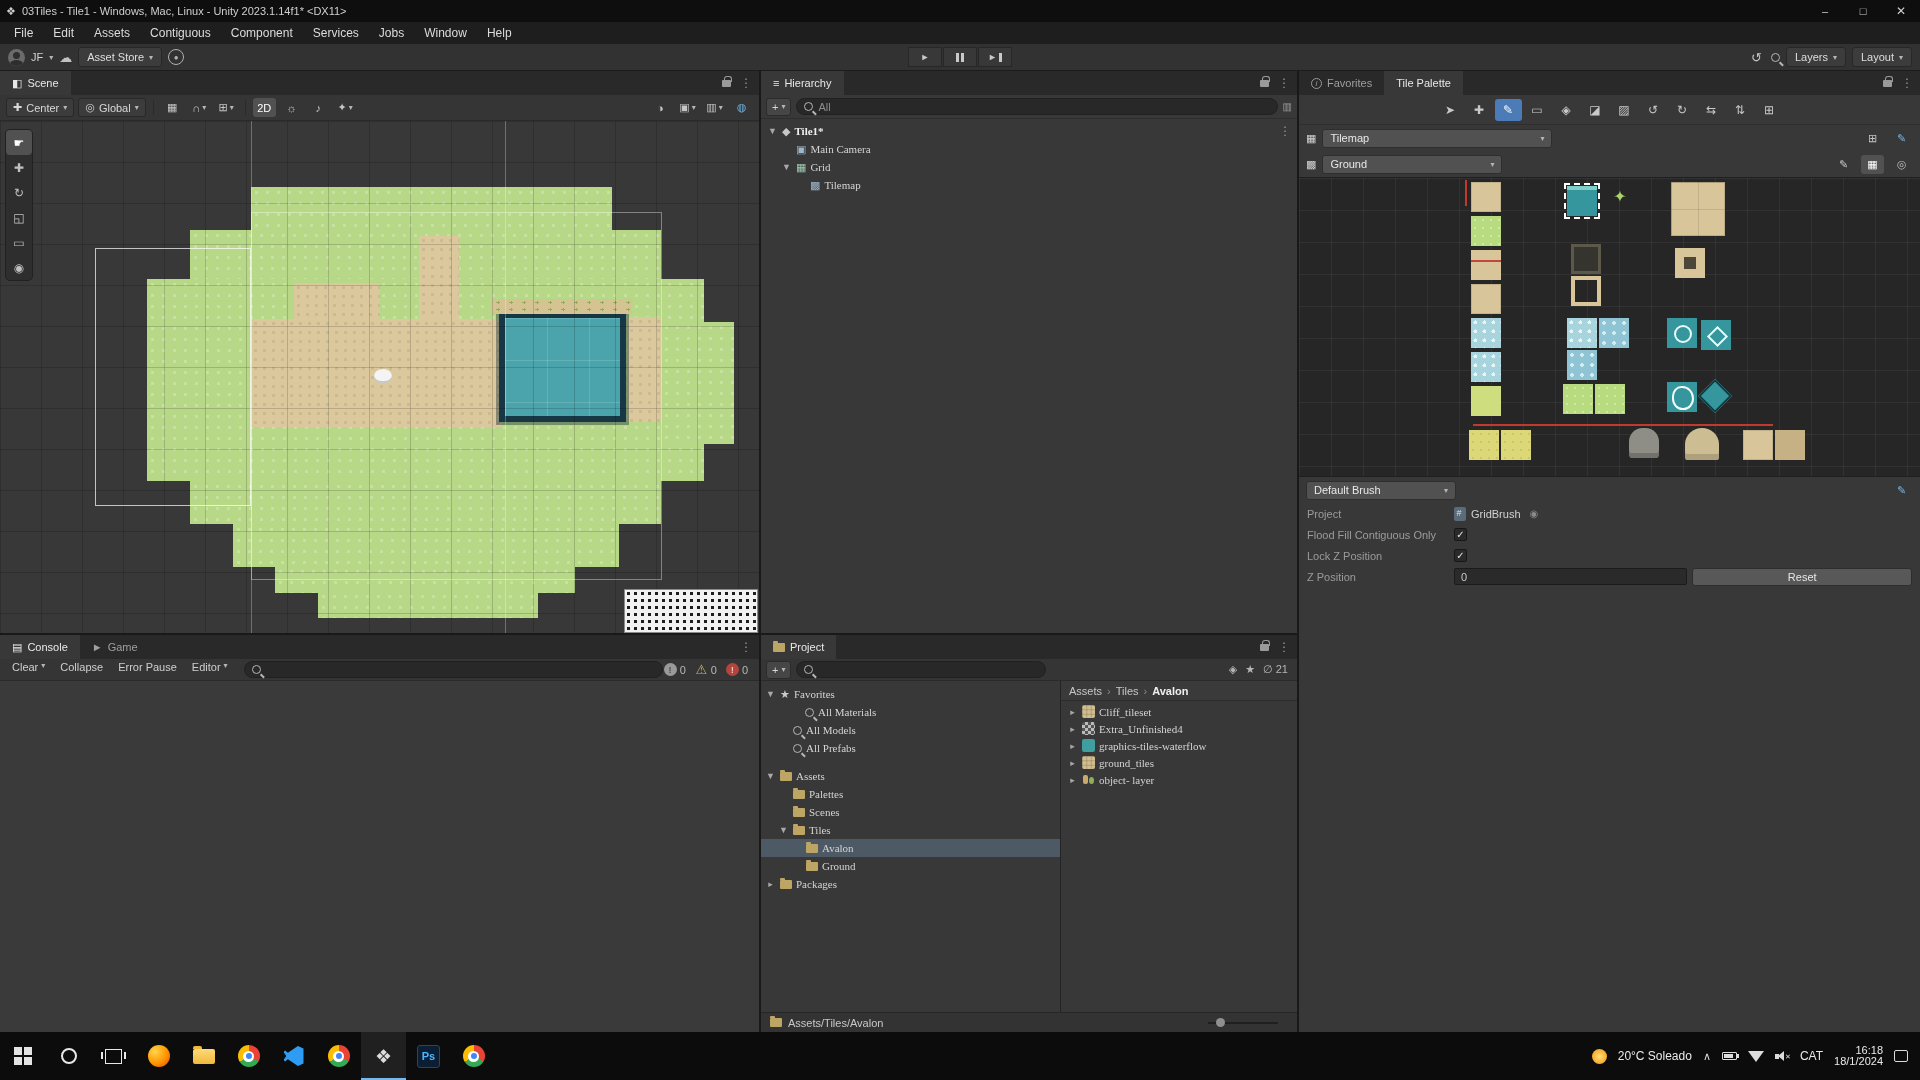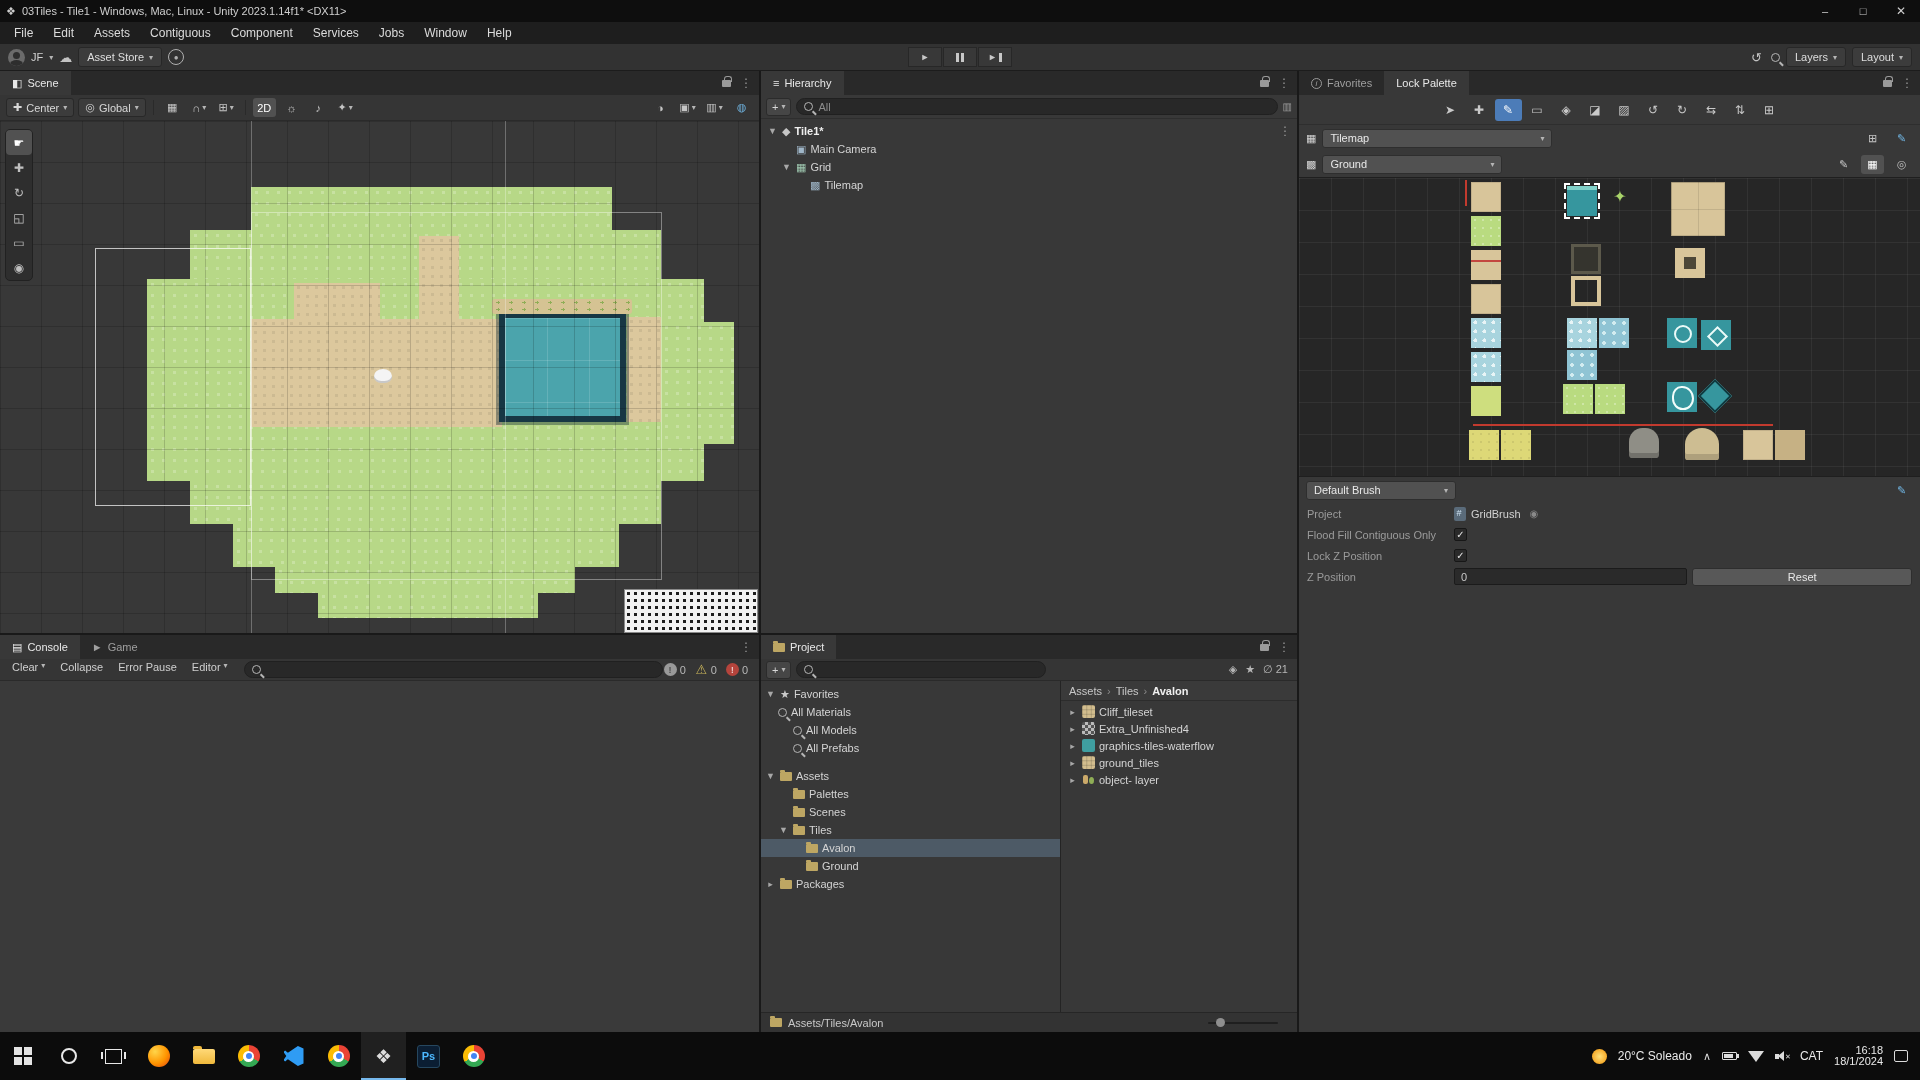--- a/index.html
+++ b/index.html
@@ -91,21 +91,21 @@
   
   .hier-toolbar { height:24px; background:#383838; border-bottom:1px solid #2e2e2e; display:flex; align-items:center; gap:5px; padding:0 5px; flex-shrink:0; }
   .add-btn { height:18px; display:flex; align-items:center; gap:3px; padding:0 5px; background:#464646; border:1px solid #2b2b2b; border-radius:3px; color:#d8d8d8; }
   .search-field { flex:1; height:17px; background:#282828; border:1px solid #202020; border-radius:9px; display:flex; align-items:center; gap:5px; padding:0 7px; color:#8d8d8d; }
   .tree { padding-top:3px; }
   .tree-row { height:18px; display:flex; align-items:center; gap:4px; padding-right:6px; }
   .tw { width:11px; text-align:center; color:#a8a8a8; font-size:9px; flex-shrink:0; }
   .t-ic { font-size:11px; color:#9fb6c8; }
   .t-ic.unity { color:#c6c6c6; }
   .t-ic.grid { color:#9fc8b0; }
-  .t-label { color:#d4d4d4; }
+  .t-label { color:#d4d4d4;font-family:Liberation Serif, serif; }
   .t-label.bold { color:#efefef; font-weight:bold; }
   .row-kebab { margin-left:auto; color:#9a9a9a; font-size:12px; }
 
   
   .tp-tools { height:30px; background:#383838; border-bottom:1px solid #2e2e2e; display:flex; align-items:center; justify-content:center; gap:2px; flex-shrink:0; }
   .tp-tool { width:27px; height:22px; border-radius:3px; display:flex; align-items:center; justify-content:center; color:#c9c9c9; font-size:12px; }
   .tp-tool.active { background:#4c7cb8; color:#fff; }
   .tp-row { height:26px; display:flex; align-items:center; gap:6px; padding:0 7px; background:#383838; flex-shrink:0; }
   .dropdown { height:19px; background:#515151; border:1px solid #2e2e2e; border-radius:3px; display:flex; align-items:center; gap:6px; padding:0 7px; color:#e8e8e8; }
   .dropdown .caret { margin-left:auto; }
@@ -465,21 +465,21 @@
         <span>∅ <span>21</span></span>
       </span>
     </div>
     <div class="proj-split">
       <div class="proj-tree" id="proj-tree">
           <div class="tree-row" style="padding-left: 4px;">
             <span class="tw">▼</span>
             <span class="star-ic">★</span>
             <span class="t-label">Favorites</span>
           </div>
-          <div class="tree-row" style="padding-left: 2px;">
+          <div class="tree-row" style="padding-left: 29px;">
             <span class="tw"></span>
             <span class="mag"></span>
             <span class="t-label">All Materials</span>
           </div>
           <div class="tree-row" style="padding-left: 17px;">
             <span class="tw"></span>
             <span class="mag"></span>
             <span class="t-label">All Models</span>
           </div>
           <div class="tree-row" style="padding-left: 17px;">
@@ -570,21 +570,21 @@
     </div>
   </div>
 
   <div class="panel" id="inspector-panel">
     <div class="tabbar">
       <span class="tab">
         <span class="i-circle">i</span>
         <span>Favorites</span>
       </span>
       <span class="tab active">
-        <span>Lock Palette</span>
+        <span>Tile Palette</span>
       </span>
       <span class="tabbar-right">
         <span class="lock"></span>
         <span class="kebab">⋮</span>
       </span>
     </div>
     <div class="tp-tools" id="tp-tools">
         <span class="tp-tool">➤</span>
         <span class="tp-tool">✚</span>
         <span class="tp-tool active">✎</span>

